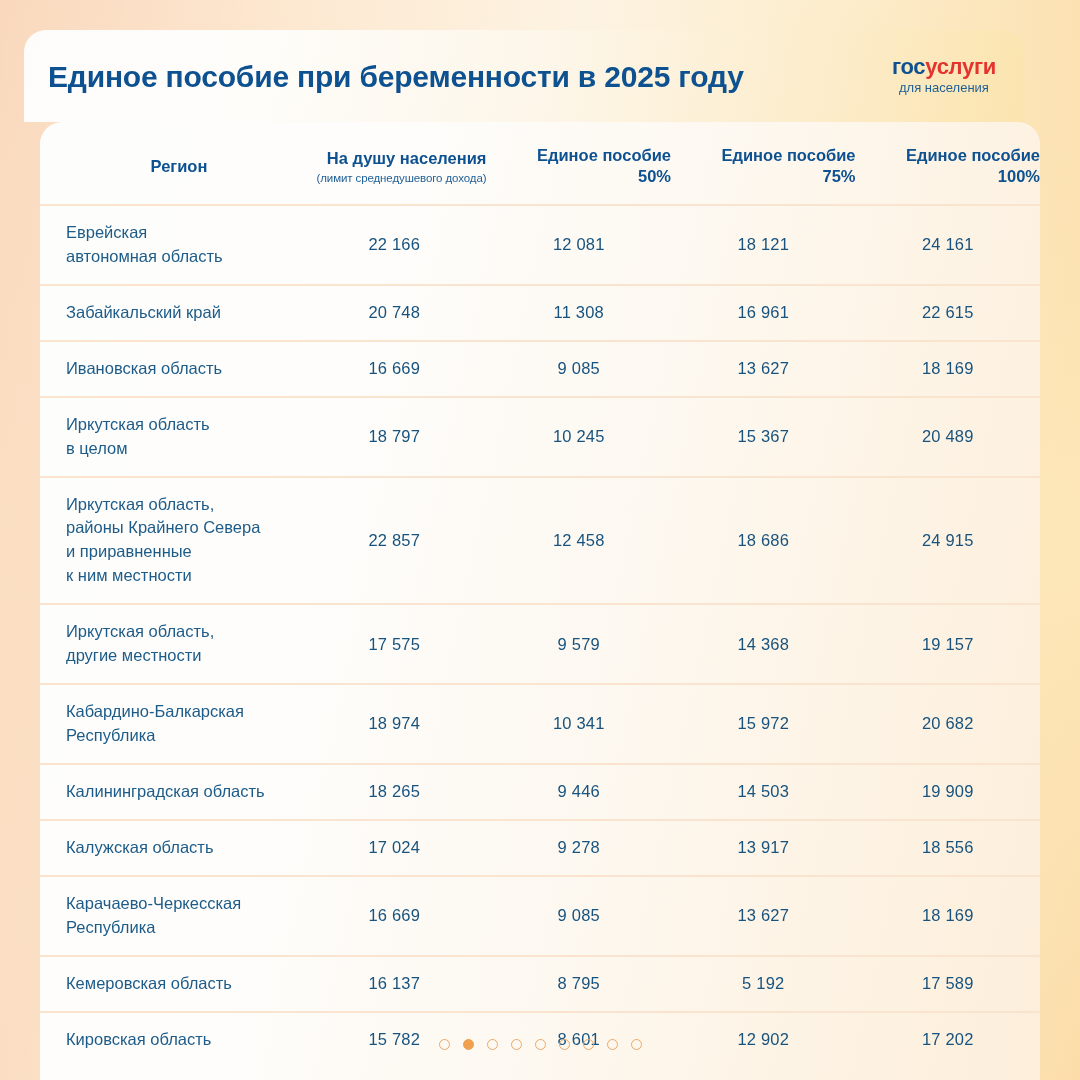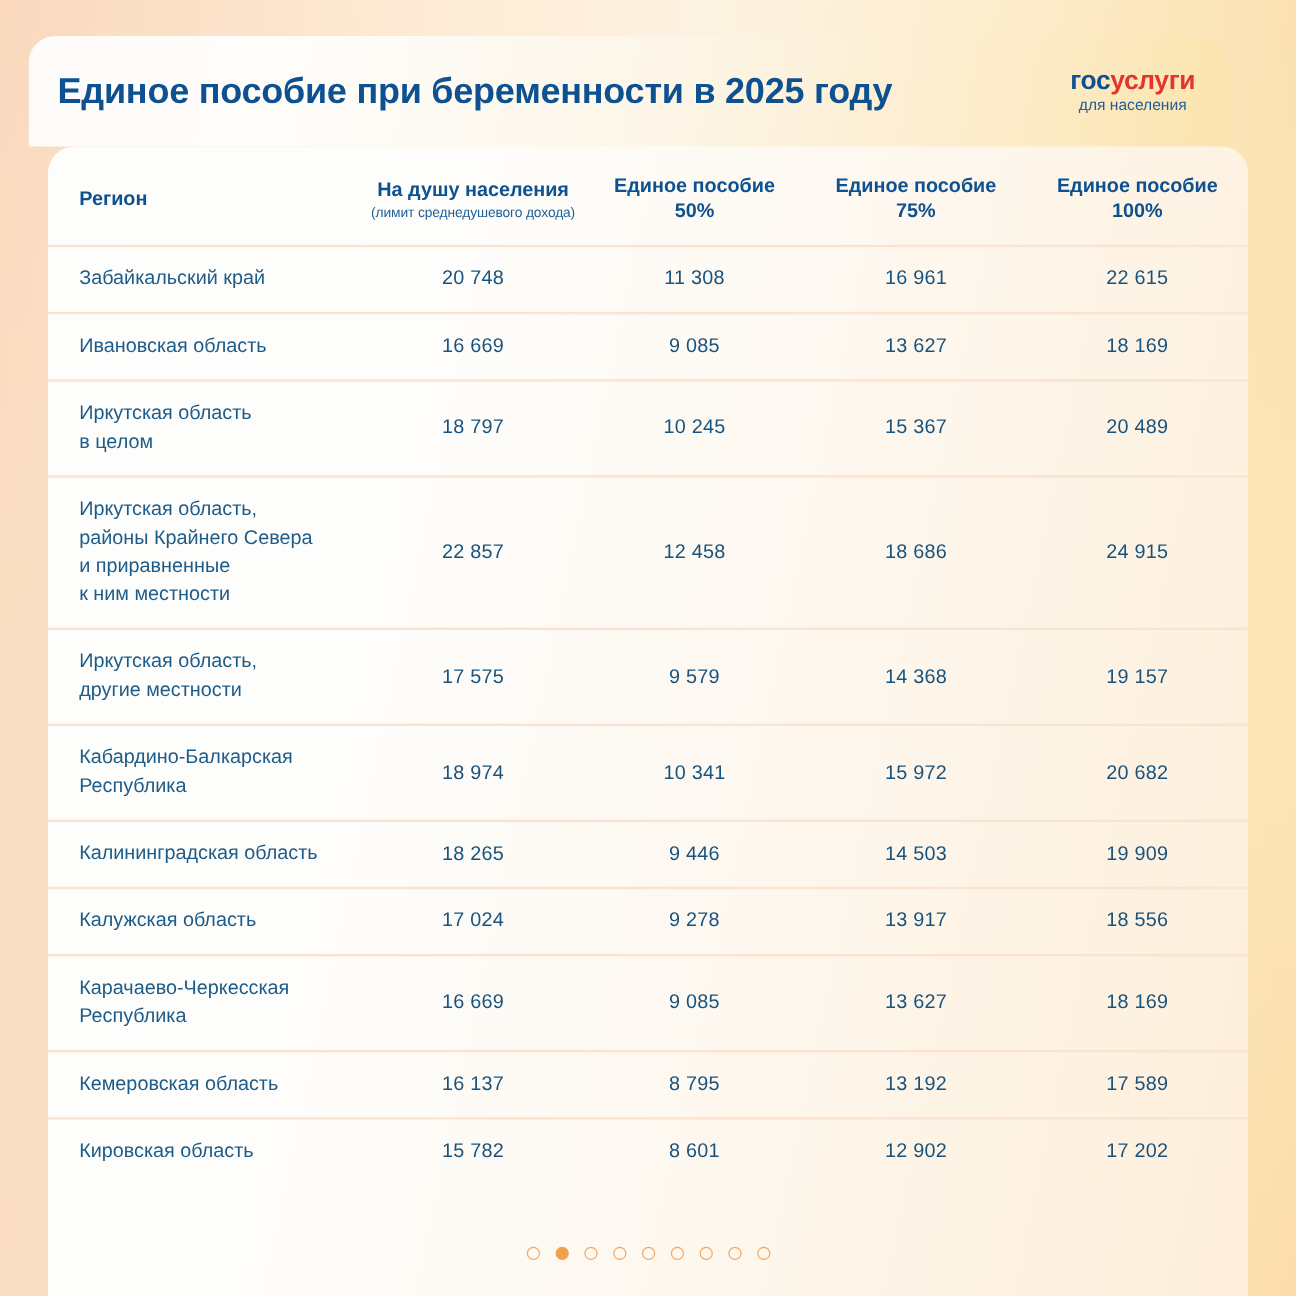--- a/index.html
+++ b/index.html
@@ -106,26 +106,26 @@
   }
   table.grid col.c-region { width: 262px; }
   table.grid col.c-num    { width: 184.5px; }
 
   thead th {
     padding: 24px 0 18px 0;
     vertical-align: middle;
     color: #0d5191;
     font-size: 16.5px;
     font-weight: bold;
+    text-align: right;
+    border-bottom: 2px solid #fae3cf;
+  }
+  thead th.region-head {
     text-align: center;
-    border-bottom: 2px solid #fae3cf;
-  }
-  thead th.region-head {
-    text-align: left;
-    padding-left: 26px;
+    padding-left: 16px;
     font-size: 16.5px;
   }
   .head-sub {
     display: block;
     font-size: 11.5px;
     font-weight: normal;
     color: #1f5f95;
     margin-top: 4px;
     letter-spacing: -0.1px;
   }
@@ -222,20 +222,27 @@
             <span class="head-pct">75%</span>
           </th>
           <th>
             <span>Единое пособие</span>
             <span class="head-pct">100%</span>
           </th>
         </tr>
       </thead>
       <tbody id="table-body">
           <tr>
+            <td class="region">Еврейская<br>автономная область</td>
+            <td class="num">22 166</td>
+            <td class="num">12 081</td>
+            <td class="num">18 121</td>
+            <td class="num">24 161</td>
+          </tr>
+          <tr>
             <td class="region">Забайкальский край</td>
             <td class="num">20 748</td>
             <td class="num">11 308</td>
             <td class="num">16 961</td>
             <td class="num">22 615</td>
           </tr>
           <tr>
             <td class="region">Ивановская область</td>
             <td class="num">16 669</td>
             <td class="num">9 085</td>
@@ -288,21 +295,21 @@
             <td class="region">Карачаево-Черкесская<br>Республика</td>
             <td class="num">16 669</td>
             <td class="num">9 085</td>
             <td class="num">13 627</td>
             <td class="num">18 169</td>
           </tr>
           <tr>
             <td class="region">Кемеровская область</td>
             <td class="num">16 137</td>
             <td class="num">8 795</td>
-            <td class="num">13 192</td>
+            <td class="num">5 192</td>
             <td class="num">17 589</td>
           </tr>
           <tr>
             <td class="region">Кировская область</td>
             <td class="num">15 782</td>
             <td class="num">8 601</td>
             <td class="num">12 902</td>
             <td class="num">17 202</td>
           </tr>
         </tbody>

